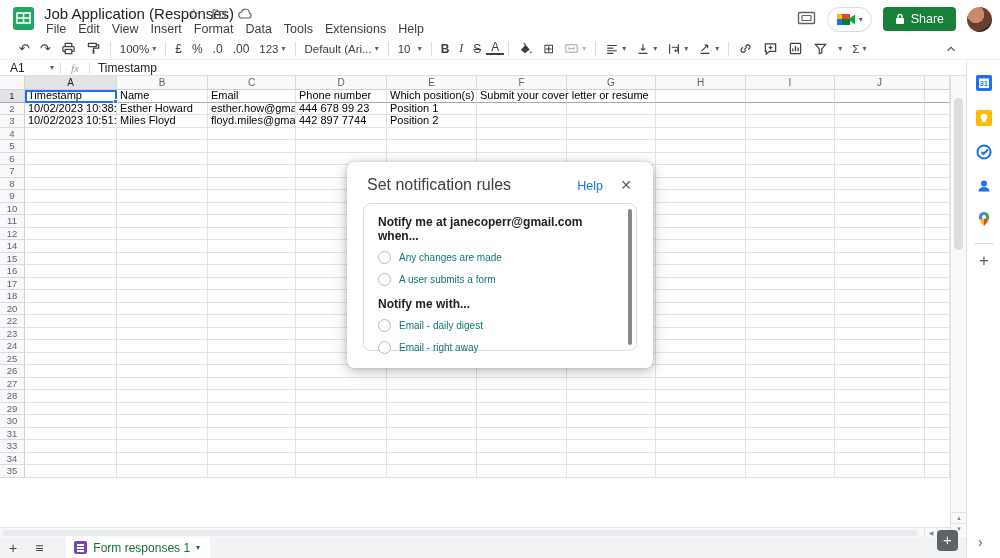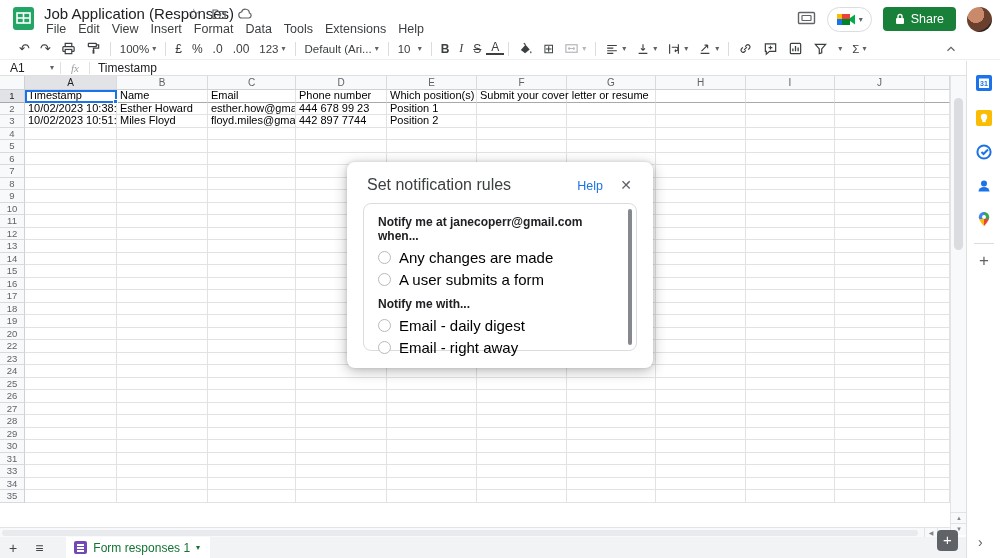--- a/index.html
+++ b/index.html
@@ -87,21 +87,21 @@
   
   .dialog { position:absolute; left:347px; top:162px; width:306px; height:206px; background:#fff; border-radius:8px; box-shadow:0 3px 14px rgba(0,0,0,.28), 0 0 4px rgba(0,0,0,.12); z-index:50; }
   .dlg-title { position:absolute; left:20px; top:14px; font-size:16px; color:#3c4043; }
   .dlg-help { position:absolute; right:50px; top:17px; font-size:12.5px; font-weight:500; color:#1a73e8; }
   .dlg-close { position:absolute; right:21px; top:15px; font-size:14px; color:#5f6368; }
   .dlg-box { position:absolute; left:16px; top:41px; width:274px; height:148px; border:1px solid #dadce0; border-radius:8px; padding:11px 14px; }
   .dlg-scroll { position:absolute; right:4px; top:5px; bottom:5px; width:4px; background:#85898d; border-radius:2px; }
   .sec-label { font-size:12px; font-weight:bold; color:#202124; margin-bottom:7px; }
   .radio-row { display:flex; align-items:center; gap:8px; margin-bottom:7px; height:15px; }
   .radio { width:13px; height:13px; border:1.5px solid #b6babe; border-radius:50%; background:#fff; flex:none; }
-  .radio-lbl { font-size:15px; color:#000000; }
+  .radio-lbl { font-size:10px; color:#0f766e; }
   .sec2 { margin-top:10px; }
   .dlg-btns { position:absolute; right:22px; bottom:9px; display:flex; gap:12px; }
   .btn { height:23px; padding:0 16px; border-radius:4px; font-size:12px; font-weight:500; font-family:inherit; }
   .btn-cancel { background:#fff; border:1px solid #dadce0; color:#137333; }
   .btn-save { background:#f6f7f8; border:1px solid #f1f3f4; color:#8d9196; }
 
   svg { display:block; }
 </style>
 </head>
 <body>
@@ -485,34 +485,20 @@
         <div class="cell" style="width: 91px;"></div>
         <div class="cell" style="width: 90px;"></div>
         <div class="cell" style="width: 90px;"></div>
         <div class="cell" style="width: 89px;"></div>
         <div class="cell" style="width: 90px;"></div>
         <div class="cell" style="width: 89px;"></div>
         <div class="cell" style="width: 90px;"></div>
         <div class="cell" style="width: 25px;"></div>
       </div>
       <div class="grow">
-        <div class="rhdr">13</div>
-        <div class="cell" style="width: 92px;"></div>
-        <div class="cell" style="width: 91px;"></div>
-        <div class="cell" style="width: 88px;"></div>
-        <div class="cell" style="width: 91px;"></div>
-        <div class="cell" style="width: 90px;"></div>
-        <div class="cell" style="width: 90px;"></div>
-        <div class="cell" style="width: 89px;"></div>
-        <div class="cell" style="width: 90px;"></div>
-        <div class="cell" style="width: 89px;"></div>
-        <div class="cell" style="width: 90px;"></div>
-        <div class="cell" style="width: 25px;"></div>
-      </div>
-      <div class="grow">
         <div class="rhdr">14</div>
         <div class="cell" style="width: 92px;"></div>
         <div class="cell" style="width: 91px;"></div>
         <div class="cell" style="width: 88px;"></div>
         <div class="cell" style="width: 91px;"></div>
         <div class="cell" style="width: 90px;"></div>
         <div class="cell" style="width: 90px;"></div>
         <div class="cell" style="width: 89px;"></div>
         <div class="cell" style="width: 90px;"></div>
         <div class="cell" style="width: 89px;"></div>
@@ -556,34 +542,20 @@
         <div class="cell" style="width: 90px;"></div>
         <div class="cell" style="width: 90px;"></div>
         <div class="cell" style="width: 89px;"></div>
         <div class="cell" style="width: 90px;"></div>
         <div class="cell" style="width: 89px;"></div>
         <div class="cell" style="width: 90px;"></div>
         <div class="cell" style="width: 25px;"></div>
       </div>
       <div class="grow">
         <div class="rhdr">18</div>
-        <div class="cell" style="width: 92px;"></div>
-        <div class="cell" style="width: 91px;"></div>
-        <div class="cell" style="width: 88px;"></div>
-        <div class="cell" style="width: 91px;"></div>
-        <div class="cell" style="width: 90px;"></div>
-        <div class="cell" style="width: 90px;"></div>
-        <div class="cell" style="width: 89px;"></div>
-        <div class="cell" style="width: 90px;"></div>
-        <div class="cell" style="width: 89px;"></div>
-        <div class="cell" style="width: 90px;"></div>
-        <div class="cell" style="width: 25px;"></div>
-      </div>
-      <div class="grow">
-        <div class="rhdr">19</div>
         <div class="cell" style="width: 92px;"></div>
         <div class="cell" style="width: 91px;"></div>
         <div class="cell" style="width: 88px;"></div>
         <div class="cell" style="width: 91px;"></div>
         <div class="cell" style="width: 90px;"></div>
         <div class="cell" style="width: 90px;"></div>
         <div class="cell" style="width: 89px;"></div>
         <div class="cell" style="width: 90px;"></div>
         <div class="cell" style="width: 89px;"></div>
         <div class="cell" style="width: 90px;"></div>

